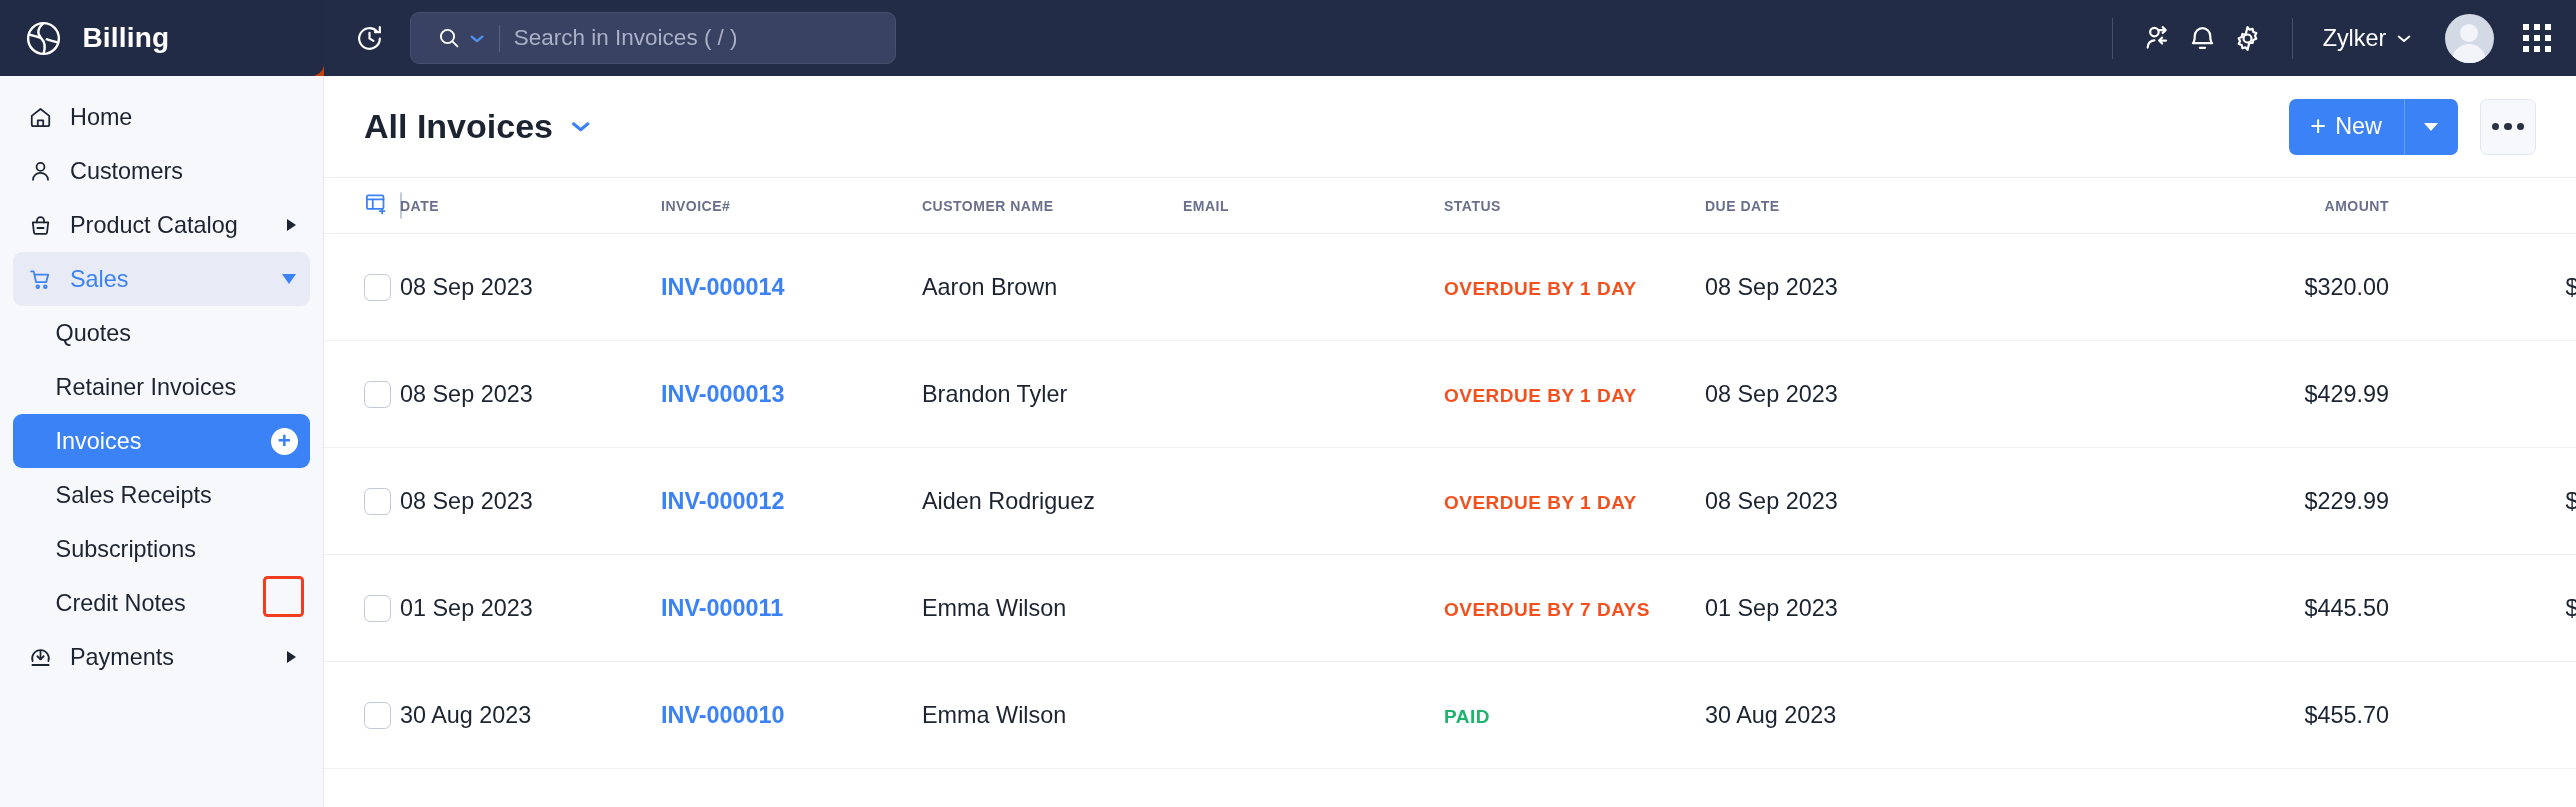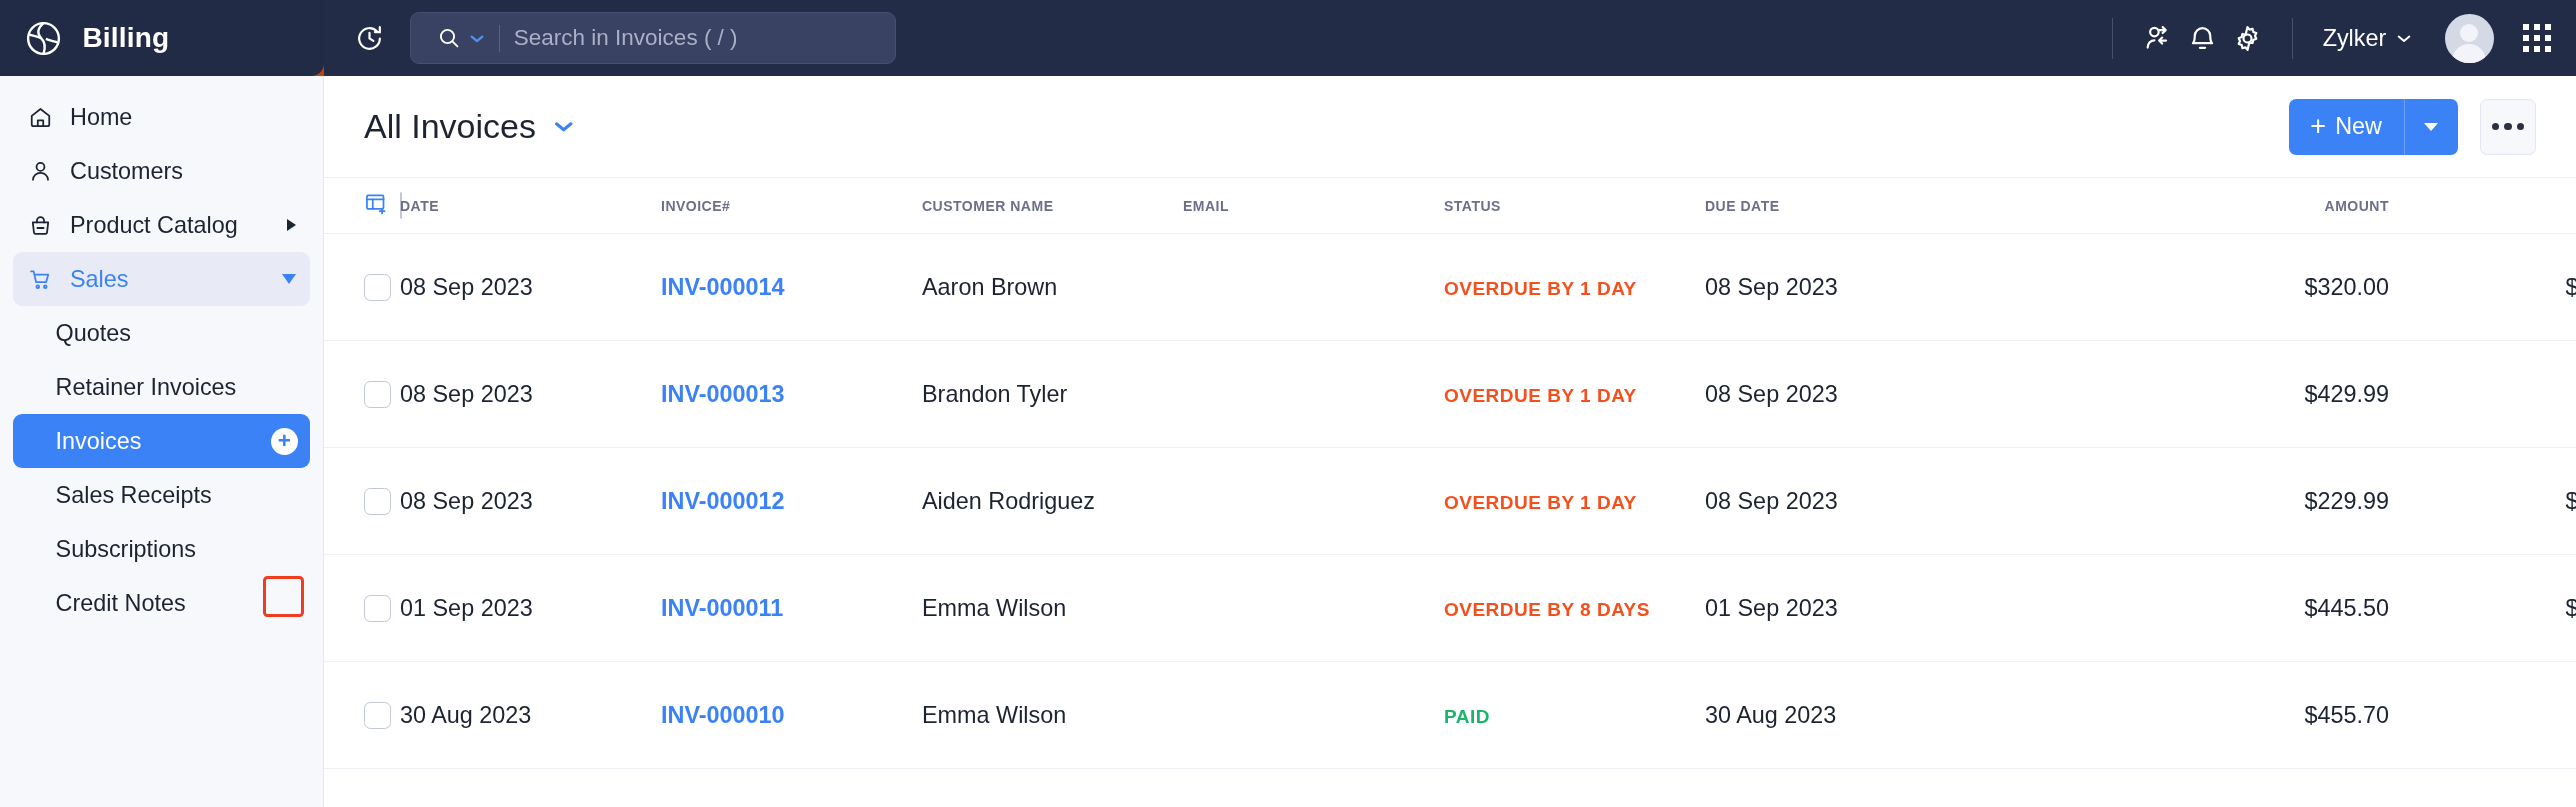--- a/index.html
+++ b/index.html
@@ -138,21 +138,21 @@
     pointer-events: none;
   }
 
   
   .main { flex: 1; min-width: 0; display: flex; flex-direction: column; background: #ffffff; position: relative; }
   .page-head {
     height: 101px; flex: 0 0 101px;
     display: flex; align-items: center;
     padding: 0 40px 0 40px;
   }
-  .page-title { font-size: 34px; font-weight: 400; color: #1c2331; display: flex; align-items: center; gap: 16px; }
+  .page-title { font-size: 34px; font-weight: 700; color: #1c2331; display: flex; align-items: center; gap: 16px; }
   .head-spacer { flex: 1; }
   .btn-new {
     height: 56px;
     background: #3b82f6; color: #ffffff;
     border-radius: 7.2px;
     display: flex; align-items: center;
     font-size: 23.4px; font-weight: 500;
     padding: 0 0 0 21.6px;
     position: relative;
   }
@@ -373,20 +373,32 @@
       </div>
 
       <div class="nav-sub">
         <span class="nav-label">Subscriptions</span>
       </div>
 
       <div class="nav-sub">
         <span class="nav-label">Credit Notes</span>
       </div>
 
+      <div class="nav-item">
+        <span class="nav-ico">
+          <svg width="25" height="25" viewBox="0 0 24 24" fill="none" stroke="#1c2331" stroke-width="1.7" stroke-linecap="round" stroke-linejoin="round">
+            <path d="M4.4 15.4a8 8 0 1 1 15.2 0"></path>
+            <path d="M12 6.4v7.2"></path>
+              <path d="M9 10.8 12 13.8 15 10.8"></path>
+            <path d="M4.2 19.2h15.6"></path>
+          </svg>
+        </span>
+        <span class="nav-label">Payments</span>
+        <span class="caret-right"></span>
+      </div>
 
       <div class="hl-box" style="left:263px; top:500px; width:41px; height:41px;"></div>
     </nav>
 
     <main class="main">
 
       <div class="page-head">
         <div class="page-title">
           <span>All Invoices</span>
           <svg width="23.4" height="14.4" viewBox="0 0 18 12" fill="none" stroke="#3b82f6" stroke-width="2.6" stroke-linecap="round" stroke-linejoin="round">
@@ -501,21 +513,21 @@
             <td class="c-check">
               <span class="chk"></span>
             </td>
             <td class="c-date">01 Sep 2023</td>
             <td class="c-inv">
               <span class="inv-link">INV-000011</span>
             </td>
             <td class="c-cust">Emma Wilson</td>
             <td class="c-mail"></td>
             <td class="c-stat">
-              <span class="st-overdue">OVERDUE BY 8 DAYS</span>
+              <span class="st-overdue">OVERDUE BY 7 DAYS</span>
             </td>
             <td class="c-due">01 Sep 2023</td>
             <td class="c-amt">$445.50</td>
             <td class="c-bal pad-r">$180.50</td>
 
           </tr>
 
           <tr>
             <td class="c-check">
               <span class="chk"></span>

